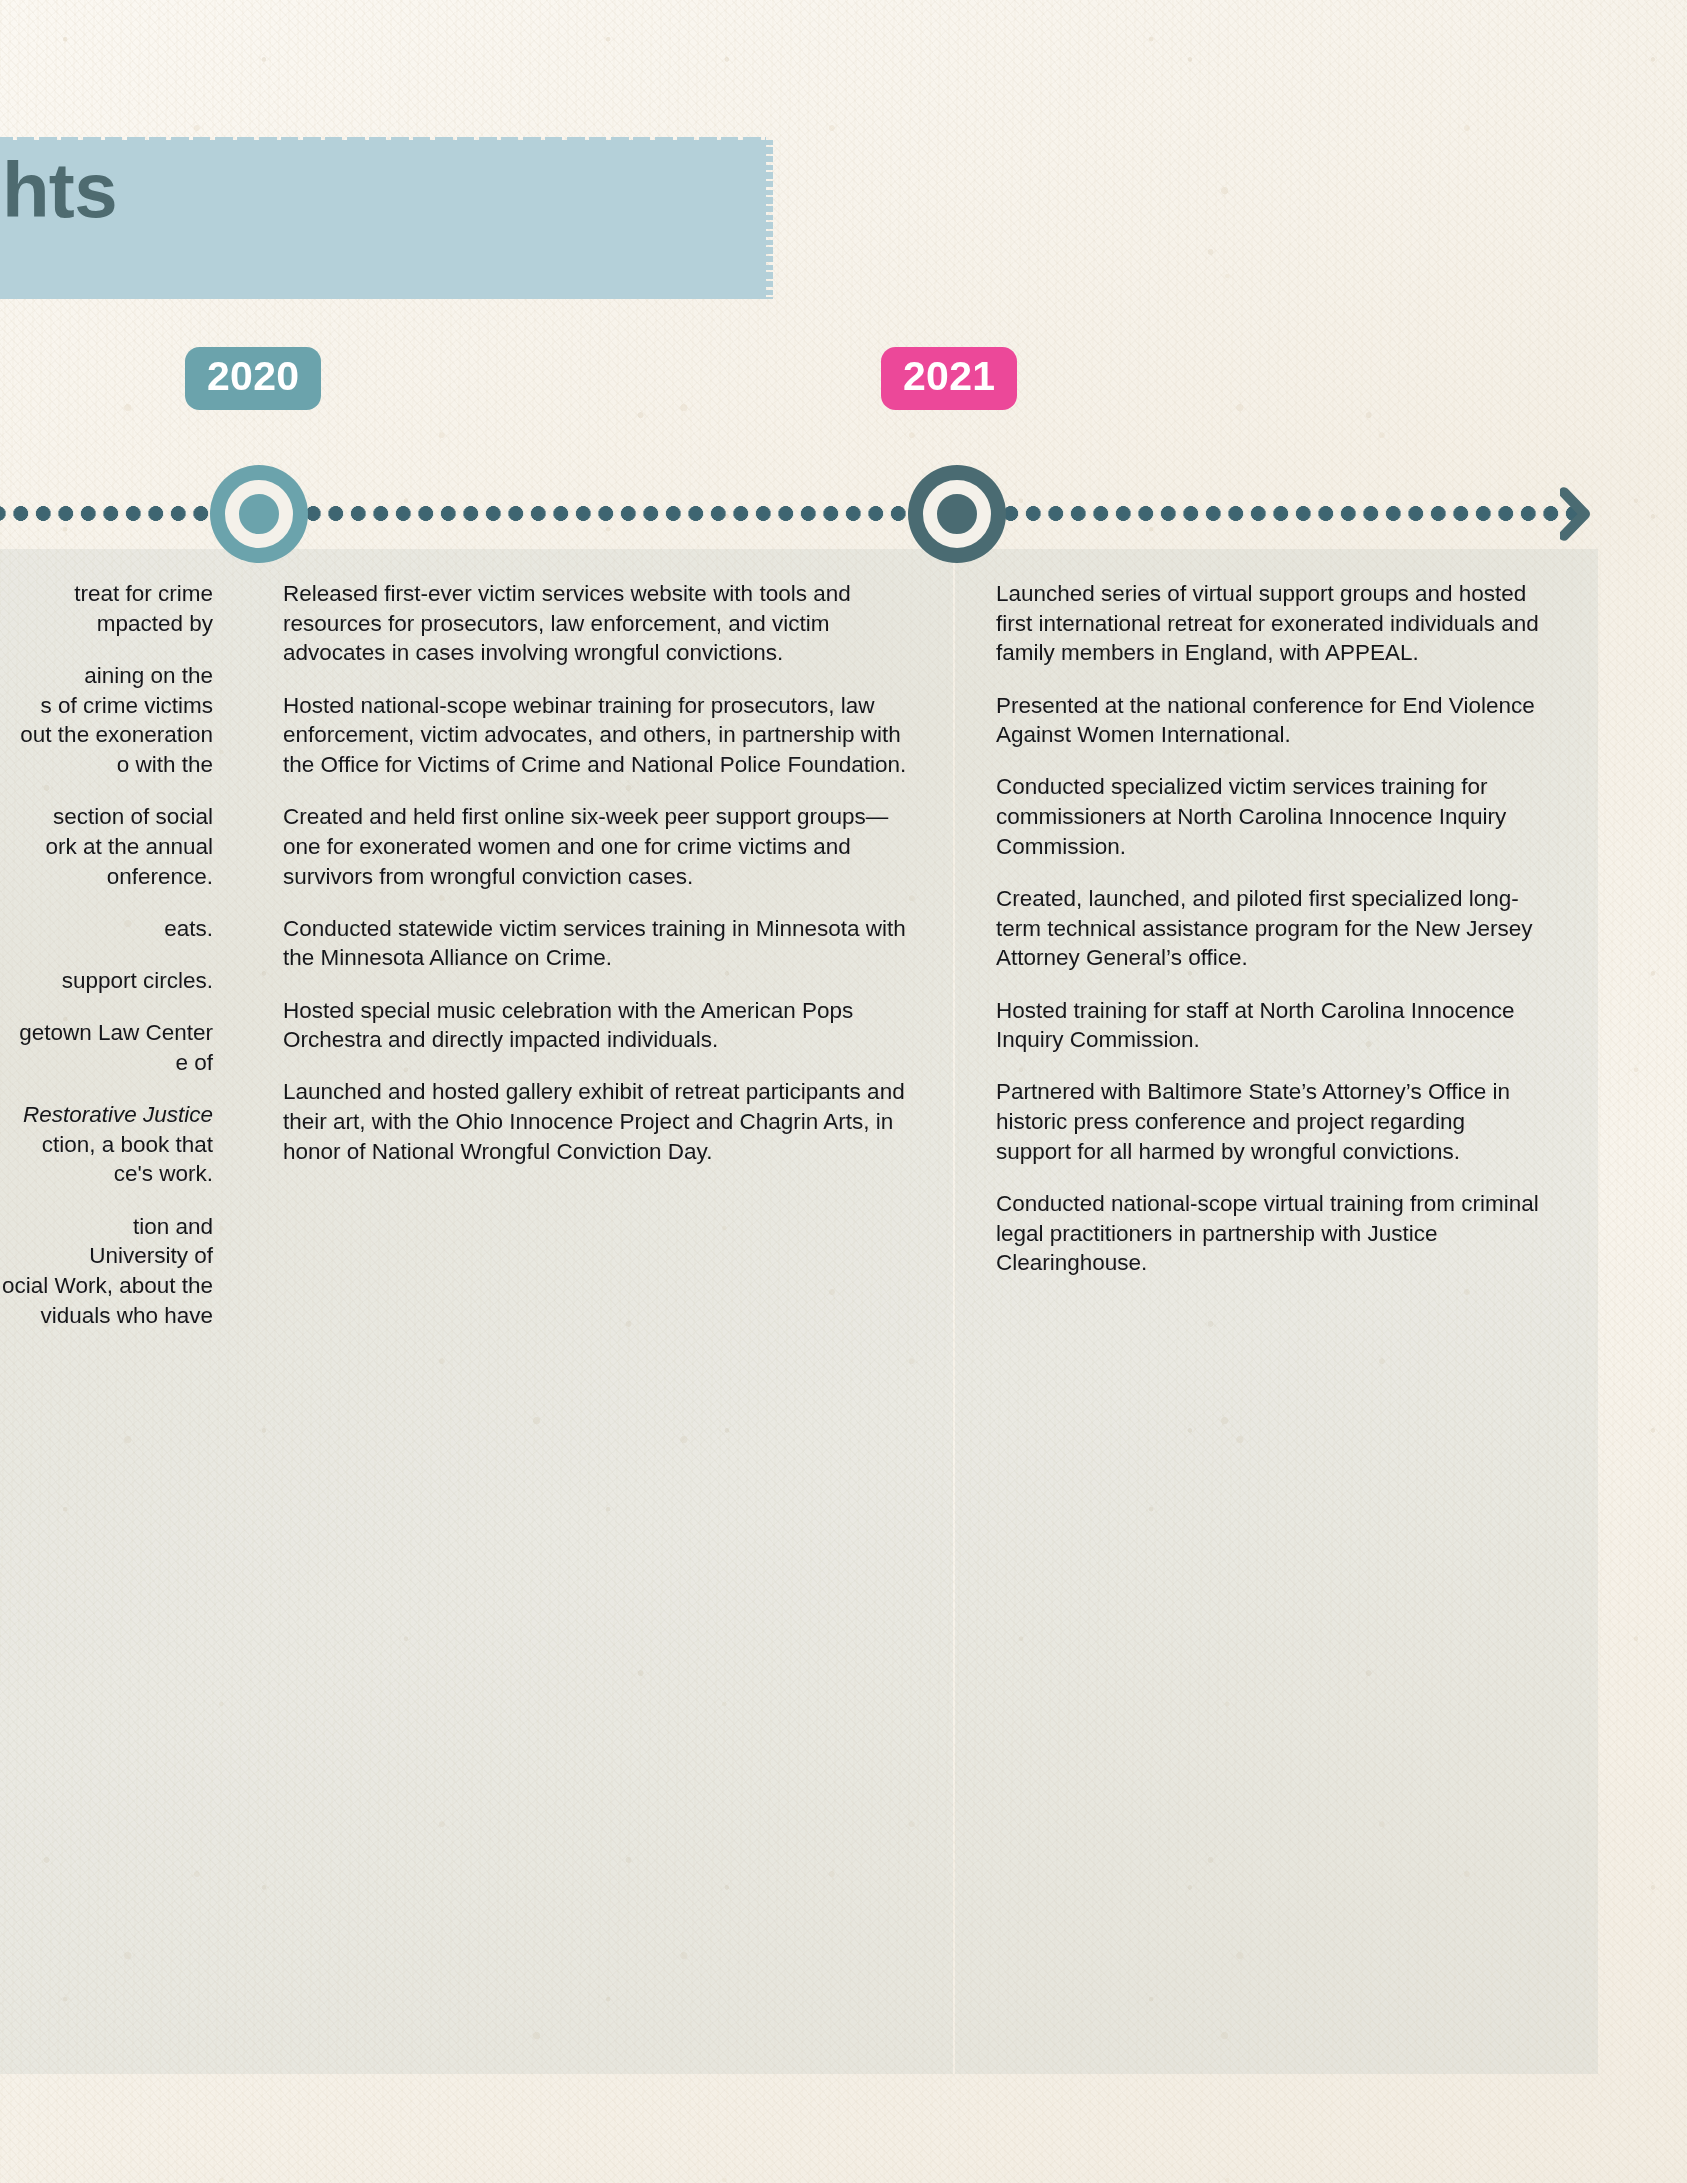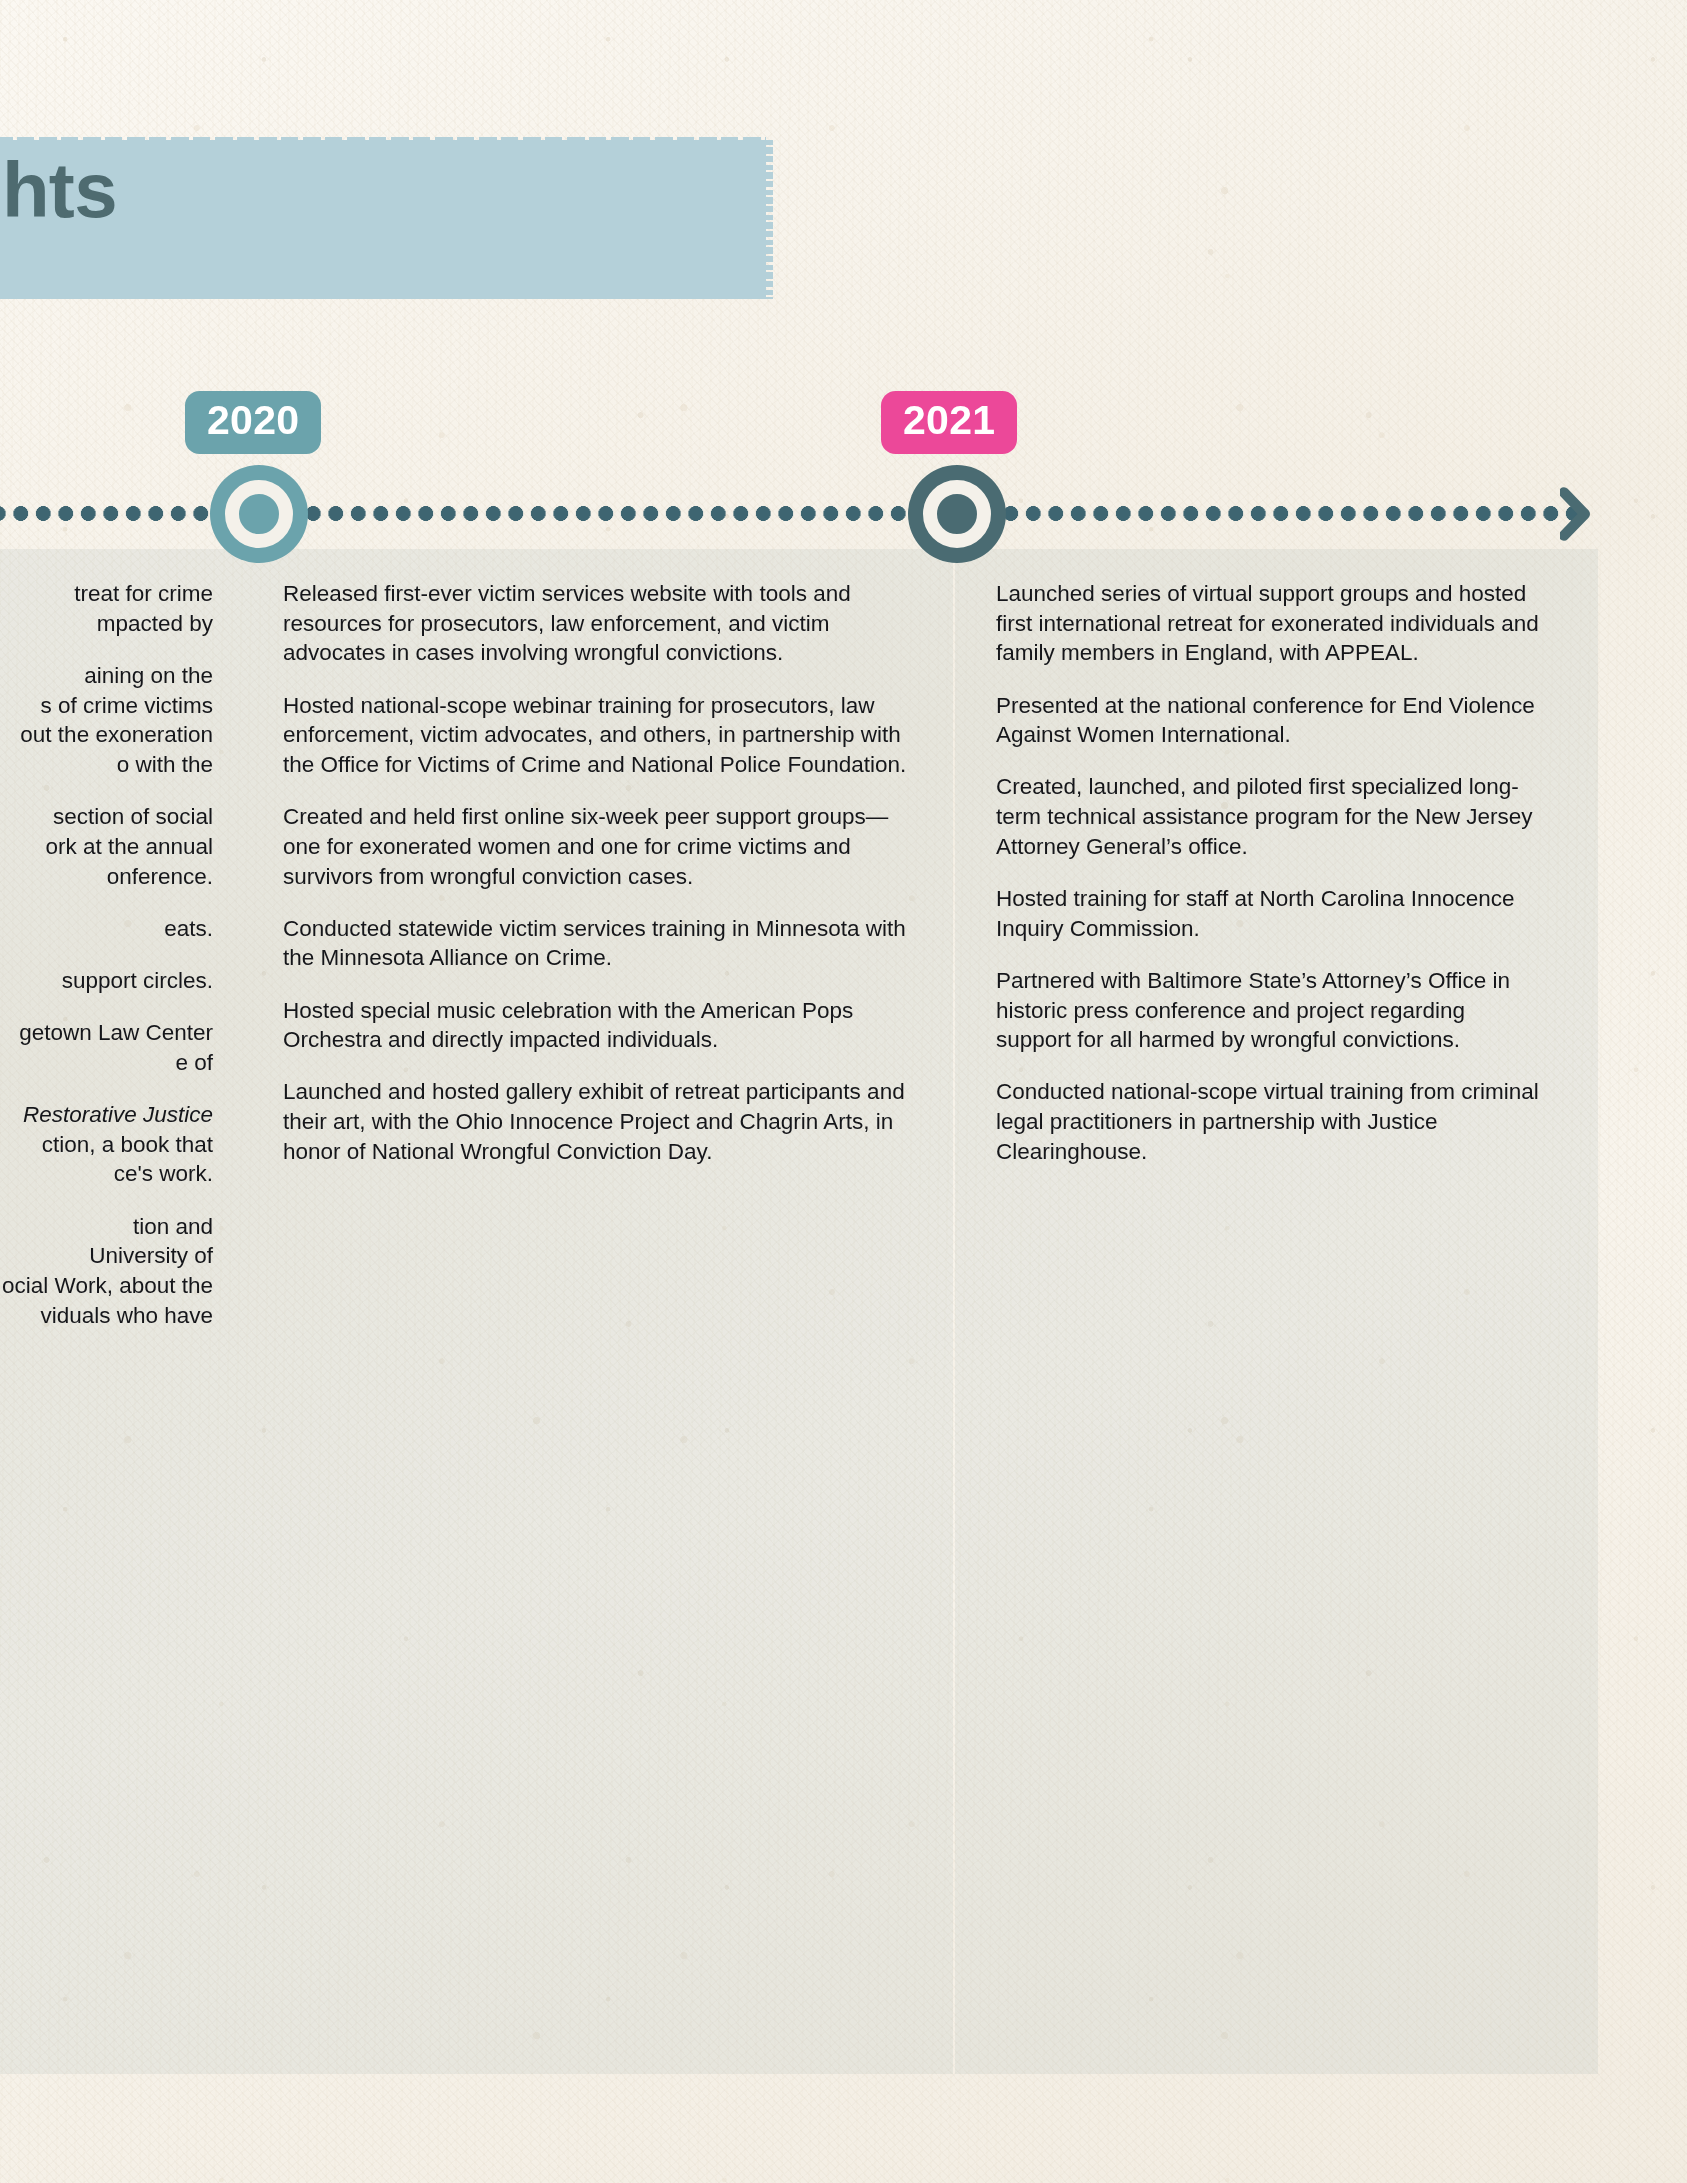--- a/index.html
+++ b/index.html
@@ -79,21 +79,20 @@
   #timeline-arrow{
     position:absolute;left:1560px;top:487px;width:30px;height:54px;
   }
   .marker{position:absolute;}
   .year-badge{
     position:absolute;
     border-radius:14.6px;
     color:#fff;font-size:41px;font-weight:700;
     padding:9.3px 22px 13.2px;letter-spacing:0.3px;
     line-height:1;
-    margin-top:44px;
   }
   .marker-dot{
     position:absolute;width:98px;height:98px;border-radius:50%;
     box-sizing:border-box;
   }
   .marker-dot .ring{
     position:absolute;inset:15px;border-radius:50%;
     border:14.6px solid #f4f1ea;box-sizing:border-box;
   }
   #marker-2020 .year-badge{left:185px;top:347px;background:#6ba3ac;}
@@ -172,18 +171,19 @@
     <p>Released first-ever victim services website with tools and resources for prosecutors, law enforcement, and victim advocates in cases involving wrongful convictions.</p>
     <p>Hosted national-scope webinar training for prosecutors, law enforcement, victim advocates, and others, in partnership with the Office for Victims of Crime and National Police Foundation.</p>
     <p>Created and held first online six-week peer support groups—one for exonerated women and one for crime victims and survivors from wrongful conviction cases.</p>
     <p>Conducted statewide victim services training in Minnesota with the Minnesota Alliance on Crime.</p>
     <p>Hosted special music celebration with the American Pops Orchestra and directly impacted individuals.</p>
     <p>Launched and hosted gallery exhibit of retreat participants and their art, with the Ohio Innocence Project and Chagrin Arts, in honor of National Wrongful Conviction Day.</p>
   </div>
 <div class="col-text" id="text-2021">
     <p>Launched series of virtual support groups and hosted first international retreat for exonerated individuals and family members in England, with APPEAL.</p>
     <p>Presented at the national conference for End Violence Against Women International.</p>
+    <p>Conducted specialized victim services training for commissioners at North Carolina Innocence Inquiry Commission.</p>
     <p>Created, launched, and piloted first specialized long-term technical assistance program for the New Jersey Attorney General’s office.</p>
     <p>Hosted training for staff at North Carolina Innocence Inquiry Commission.</p>
     <p>Partnered with Baltimore State’s Attorney’s Office in historic press conference and project regarding support for all harmed by wrongful convictions.</p>
     <p>Conducted national-scope virtual training from criminal legal practitioners in partnership with Justice Clearinghouse.</p>
   </div>
 
 
 </body></html>

